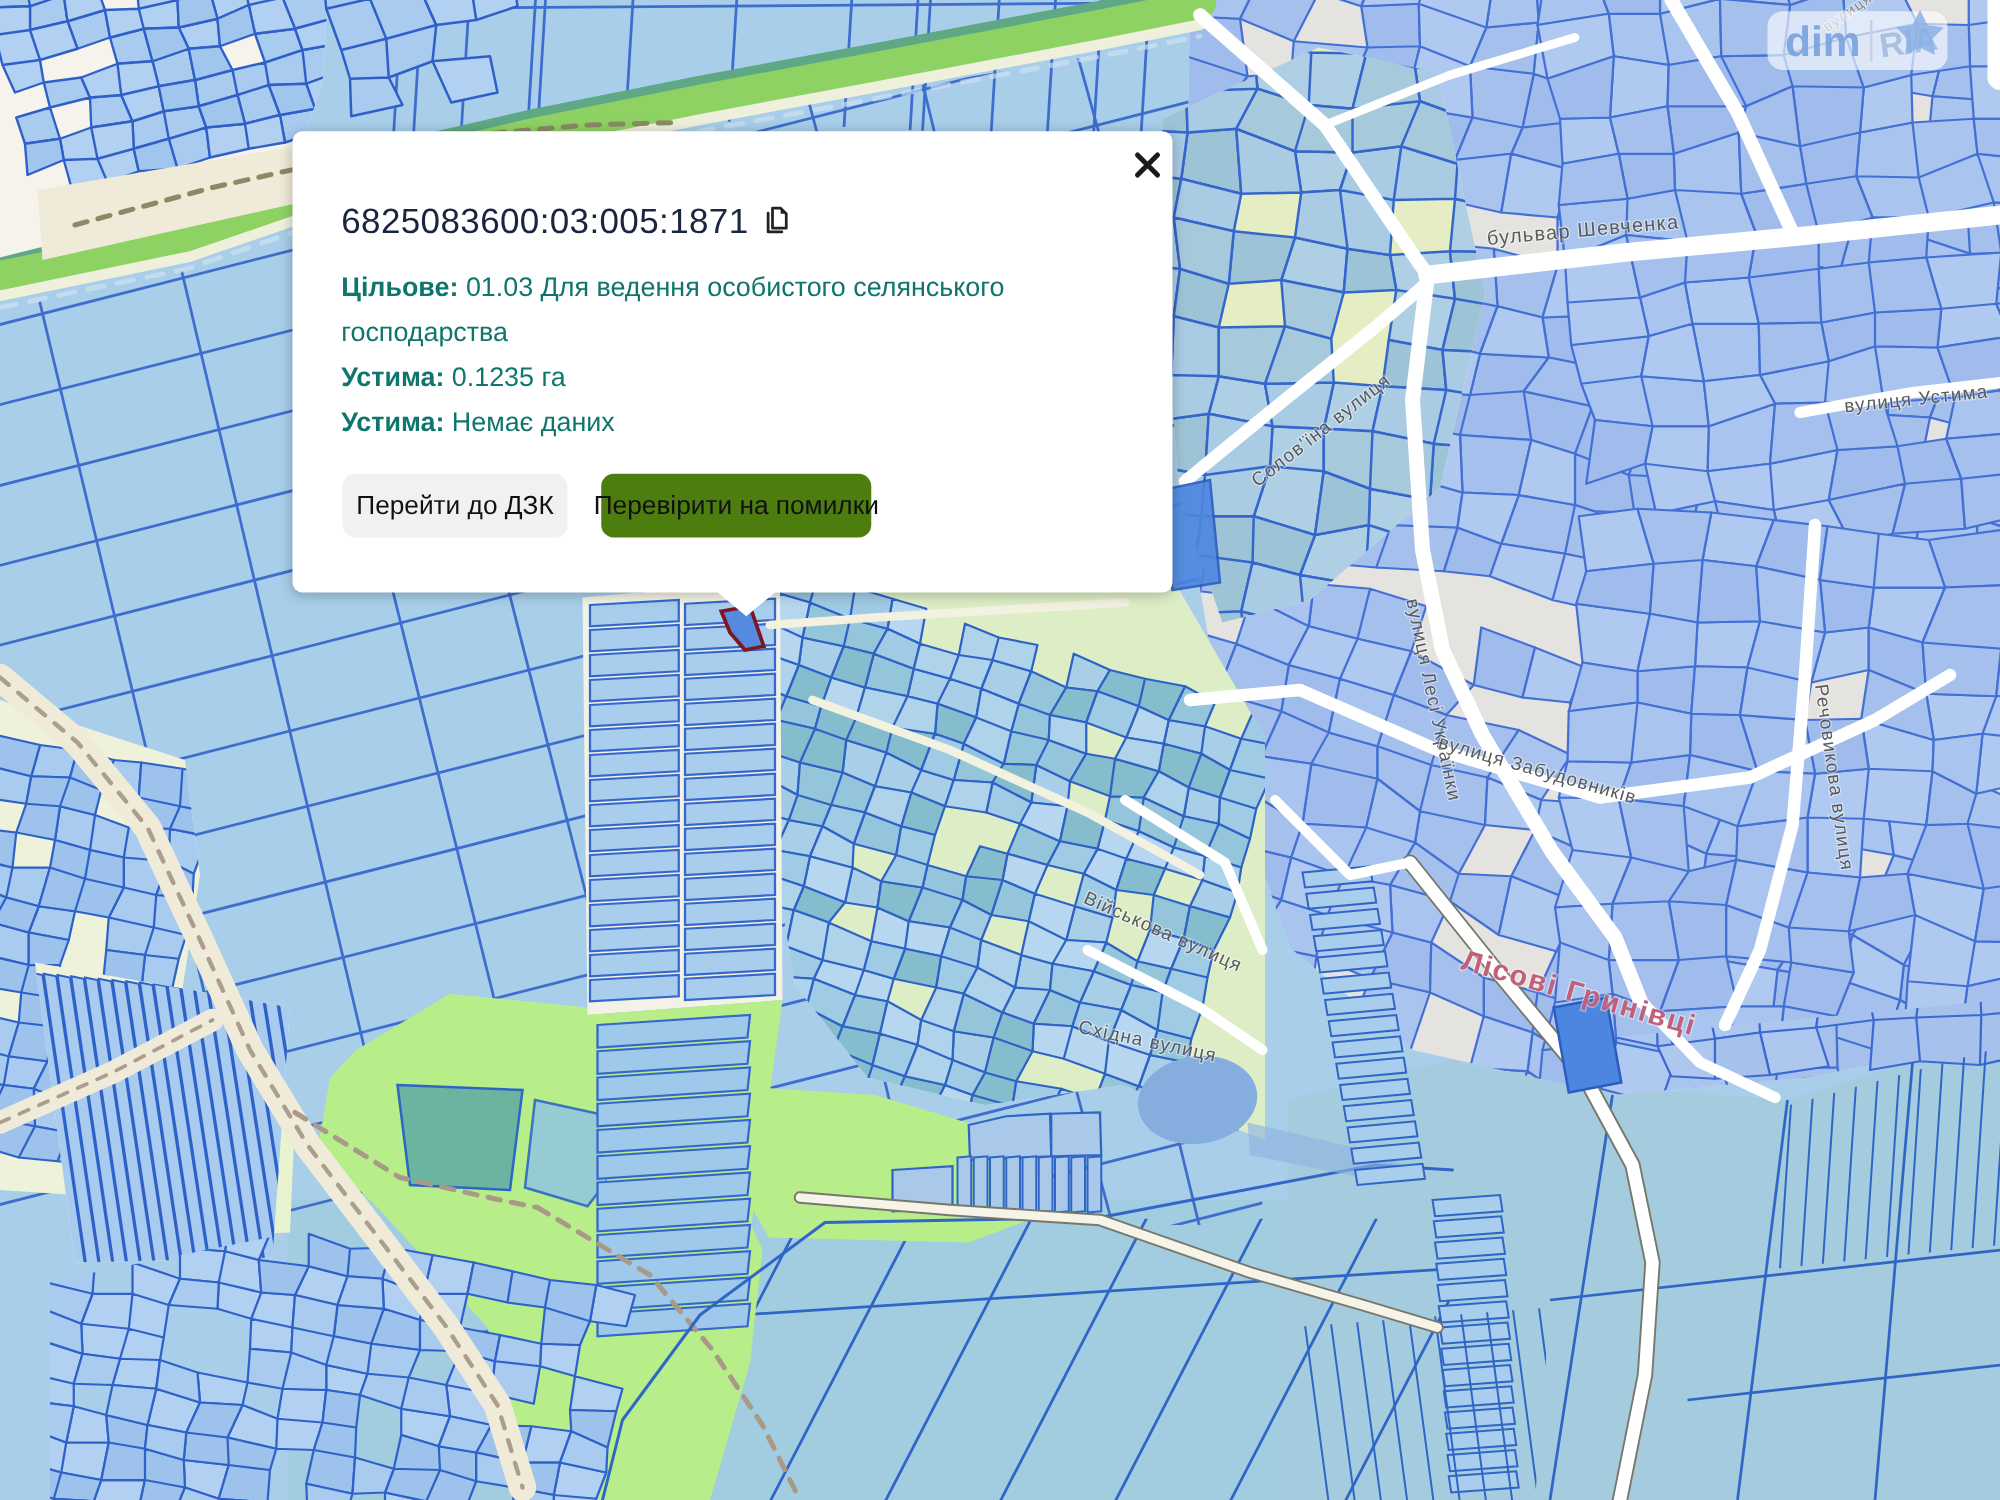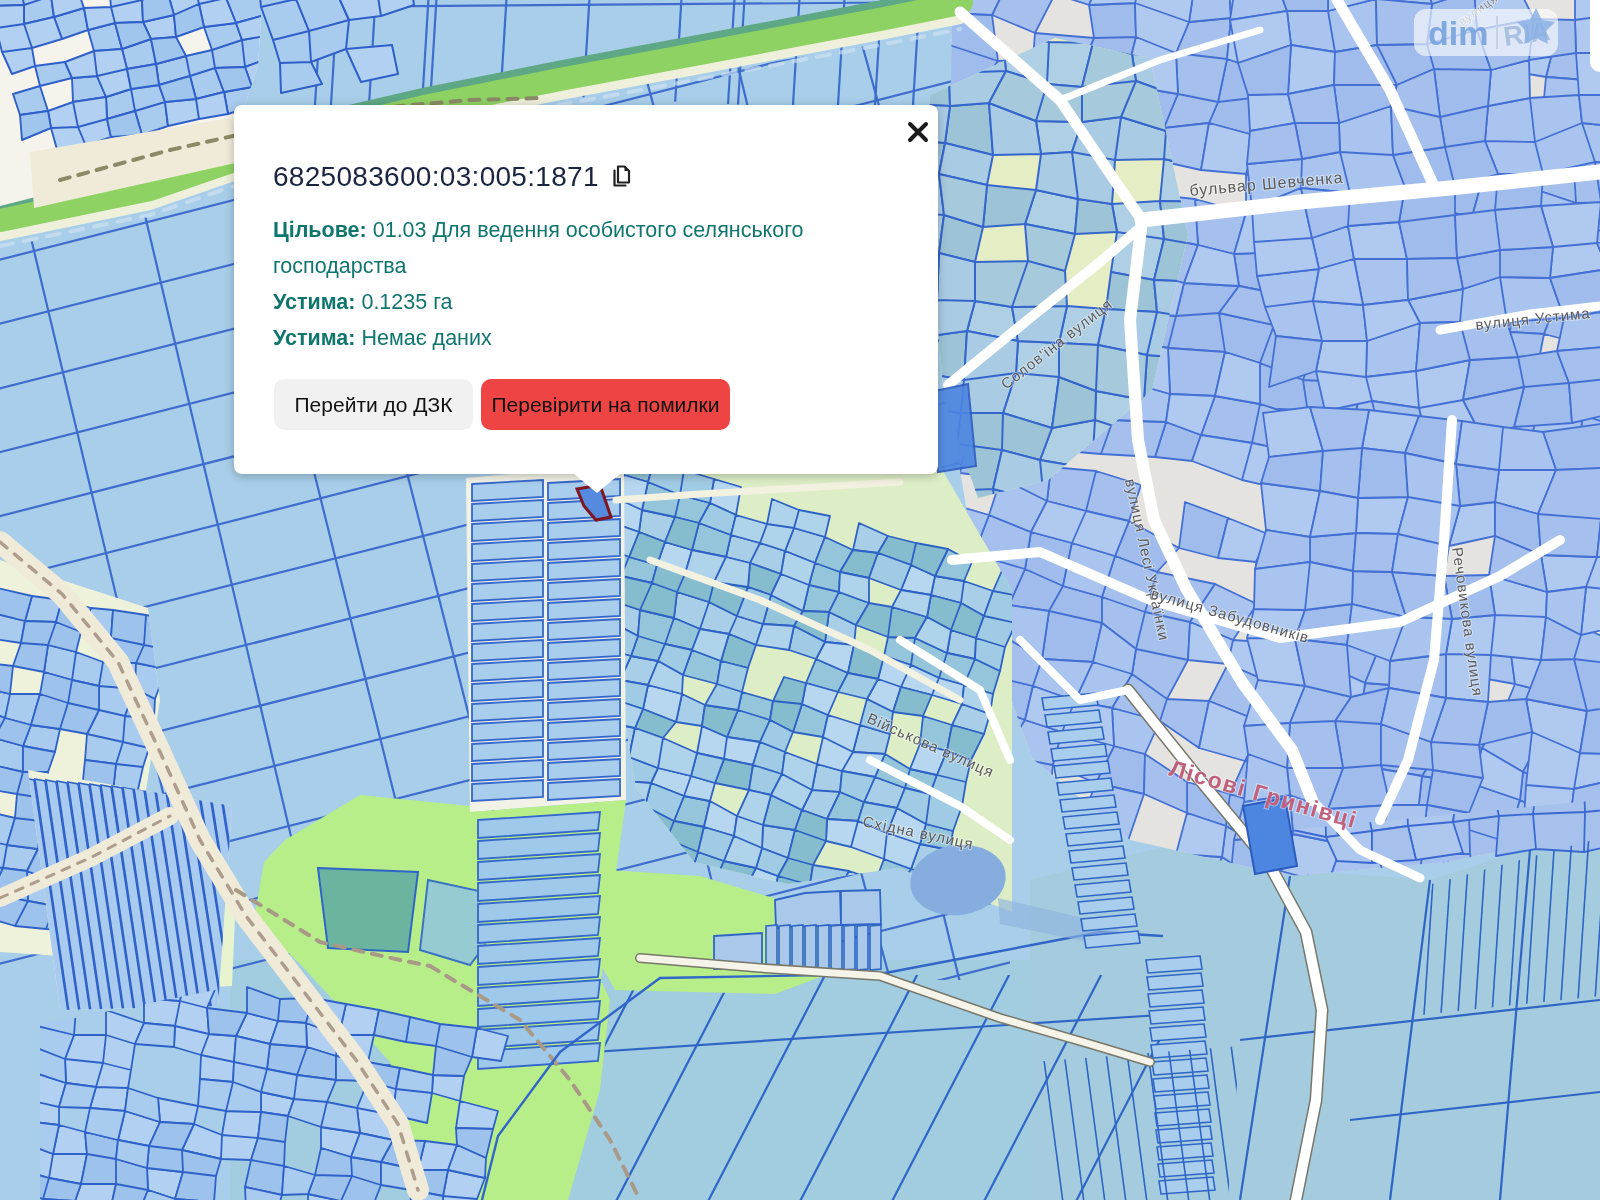--- a/index.html
+++ b/index.html
@@ -7,22 +7,22 @@
 #card{position:absolute;left:234px;top:105px;width:704px;height:369px;background:#ffffff;border-radius:8px;
 box-shadow:0 2px 10px rgba(0,0,0,0.25);}
 #card .tail{position:absolute;left:339px;top:368px;width:0;height:0;border-left:24px solid transparent;
 border-right:24px solid transparent;border-top:20px solid #ffffff;}
 #title{position:absolute;left:39px;top:56px;font-size:28px;font-weight:normal;color:#1b2540;letter-spacing:0.3px;white-space:nowrap;}
 #copyic{vertical-align:-4px;margin-left:10px;}
 #body1{position:absolute;left:39px;top:107px;width:610px;font-size:21.5px;line-height:36px;color:#0f766e;}
 #closex{position:absolute;right:2px;top:9px;}
 .btn{position:absolute;top:274px;height:51px;border-radius:10px;font-size:21px;color:#111;white-space:nowrap;
 display:flex;align-items:center;justify-content:center;}
-#b1{left:40px;width:199px;background:#f1f1f1;}
-#b2{left:247px;width:249px;background:#ef4444;}
+#b1{left:40px;width:180px;background:#f1f1f1;}
+#b2{left:247px;width:216px;background:#4d7c0f;}
 </style></head>
 <body>
 <div id="map"><svg width="1600" height="1200" viewBox="0 0 1600 1200">
       <defs>
         <clipPath id="fieldclip">
           <polygon points="0,248 150,216 260,178 430,120 960,30 985,560 1010,600 1010,980 0,980"></polygon>
         </clipPath>
         <clipPath id="topzone">
           <polygon points="160,0 960,0 960,115 430,90 260,136 230,146 160,150"></polygon>
         </clipPath>

